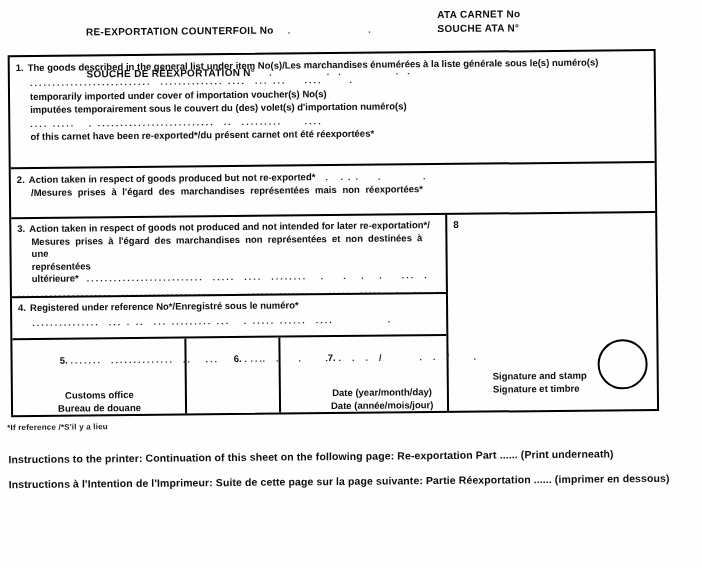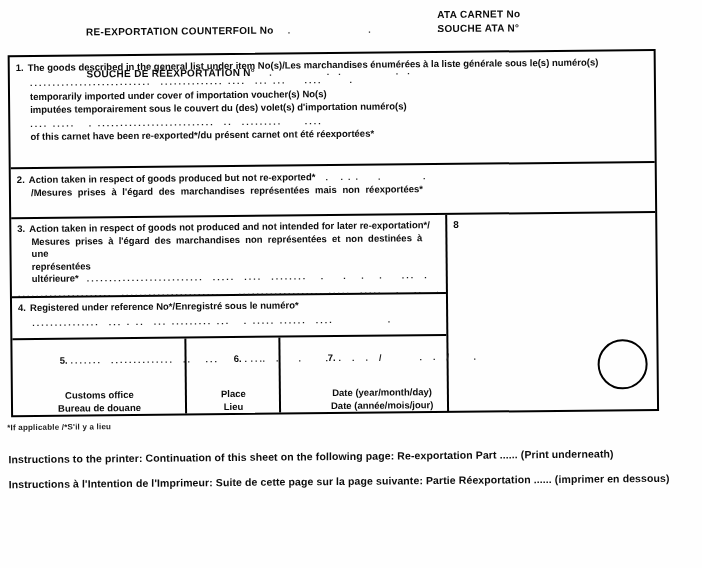--- a/index.html
+++ b/index.html
@@ -119,44 +119,44 @@
               </div>
               <div class="cell-labels">
                 <div>Customs office</div>
                 <div>Bureau de douane</div>
               </div>
             </div>
             <div class="bcell cell6">
               <div class="cellno">
                 <span>6.</span> <span class="dotline" style="display:inline;">.   .  .    .     .</span>
               </div>
-              <div class="cell-labels">
-                <div>Place</div>
-                <div>Lieu</div>
-              </div>
             </div>
             <div class="bcell cell7">
               <div class="cellno">
                 <span>7.</span> <span class="dotline" style="display:inline;">.  .  .  /        .  .  /     .</span>
               </div>
               <div class="cell-labels">
                 <div>Date (year/month/day)</div>
                 <div>Date (année/mois/jour)</div>
               </div>
             </div>
           </div>
 
         </div>
 
         <div class="rightcol">
           <span>8</span>
+          <div class="sig">
+            <div>Signature and stamp</div>
+            <div>Signature et timbre</div>
+          </div>
           <div class="stamp-circle"></div>
         </div>
       </div>
 
     </div>
 
-    <div class="footnote">*If applicable /*S'il y a lieu</div>
+    <div class="footnote">*If reference /*S'il y a lieu</div>
     <div class="instr instr-en">Instructions to the printer: Continuation of this sheet on the following page: Re-exportation Part ...... (Print underneath)</div>
     <div class="instr instr-fr">Instructions à l'Intention de l'Imprimeur: Suite de cette page sur la page suivante: Partie Réexportation ...... (imprimer en dessous)</div>
 
   </div>
 </div>
 
 </body></html>

